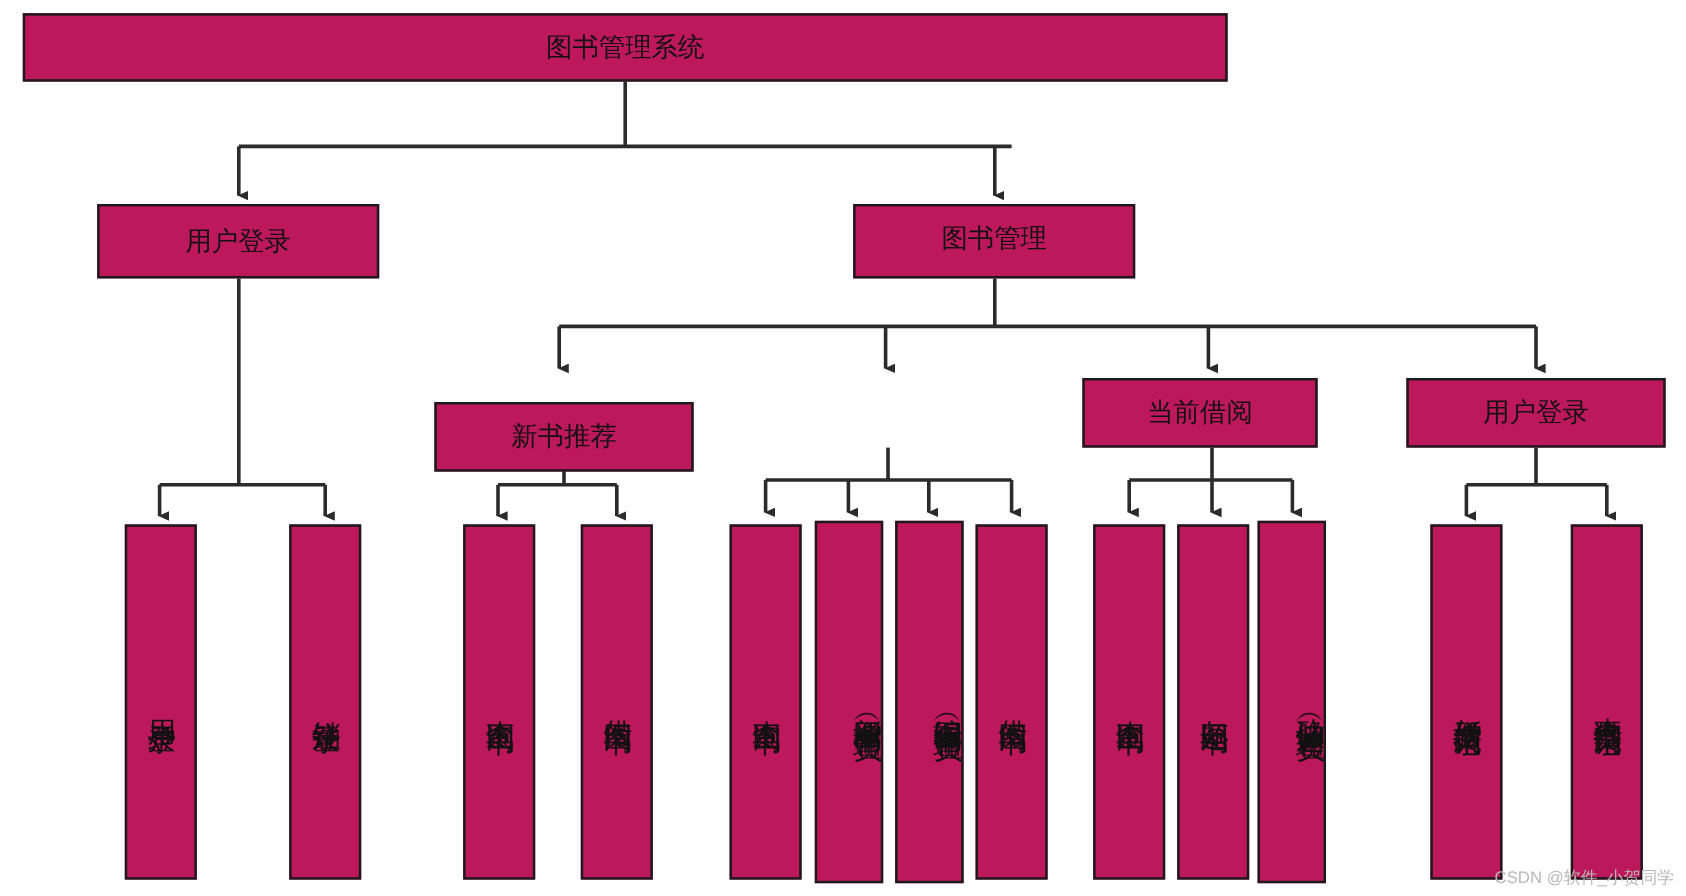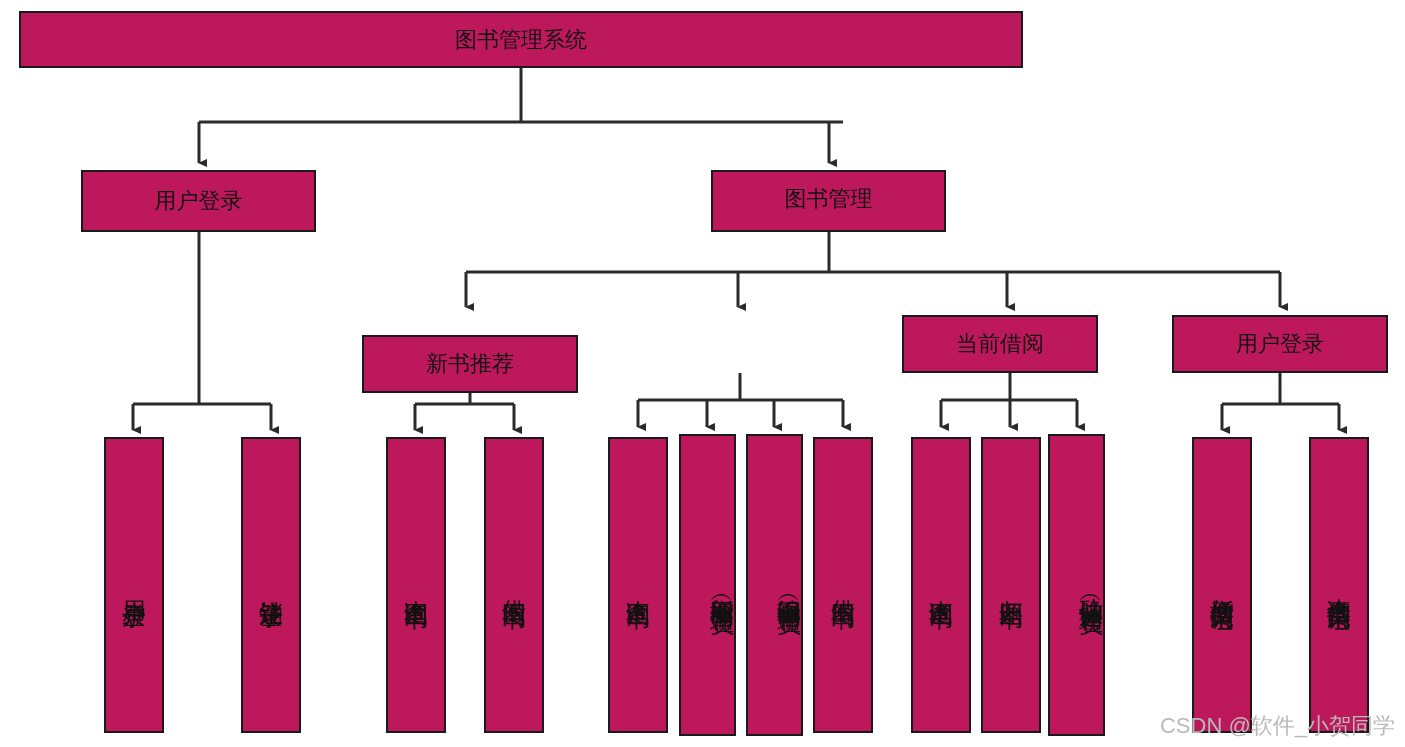--- a/index.html
+++ b/index.html
@@ -38,21 +38,21 @@
     padding-top:6px;
   }
   .node.v.mid{
     align-items:center;
     padding-top:0;
   }
   svg.links{position:absolute;left:0;top:0;width:1405px;height:747px;z-index:1;}
   .watermark{
     position:absolute;
     right:10px;bottom:6px;
-    font-size:22px;
+    font-size:14px;
     color:#b9b9b9;
     white-space:nowrap;
     z-index:3;
     font-family:"Liberation Sans","DejaVu Sans",sans-serif;
   }
 </style>
 </head>
 <body>
 
 <div id="diagram">

